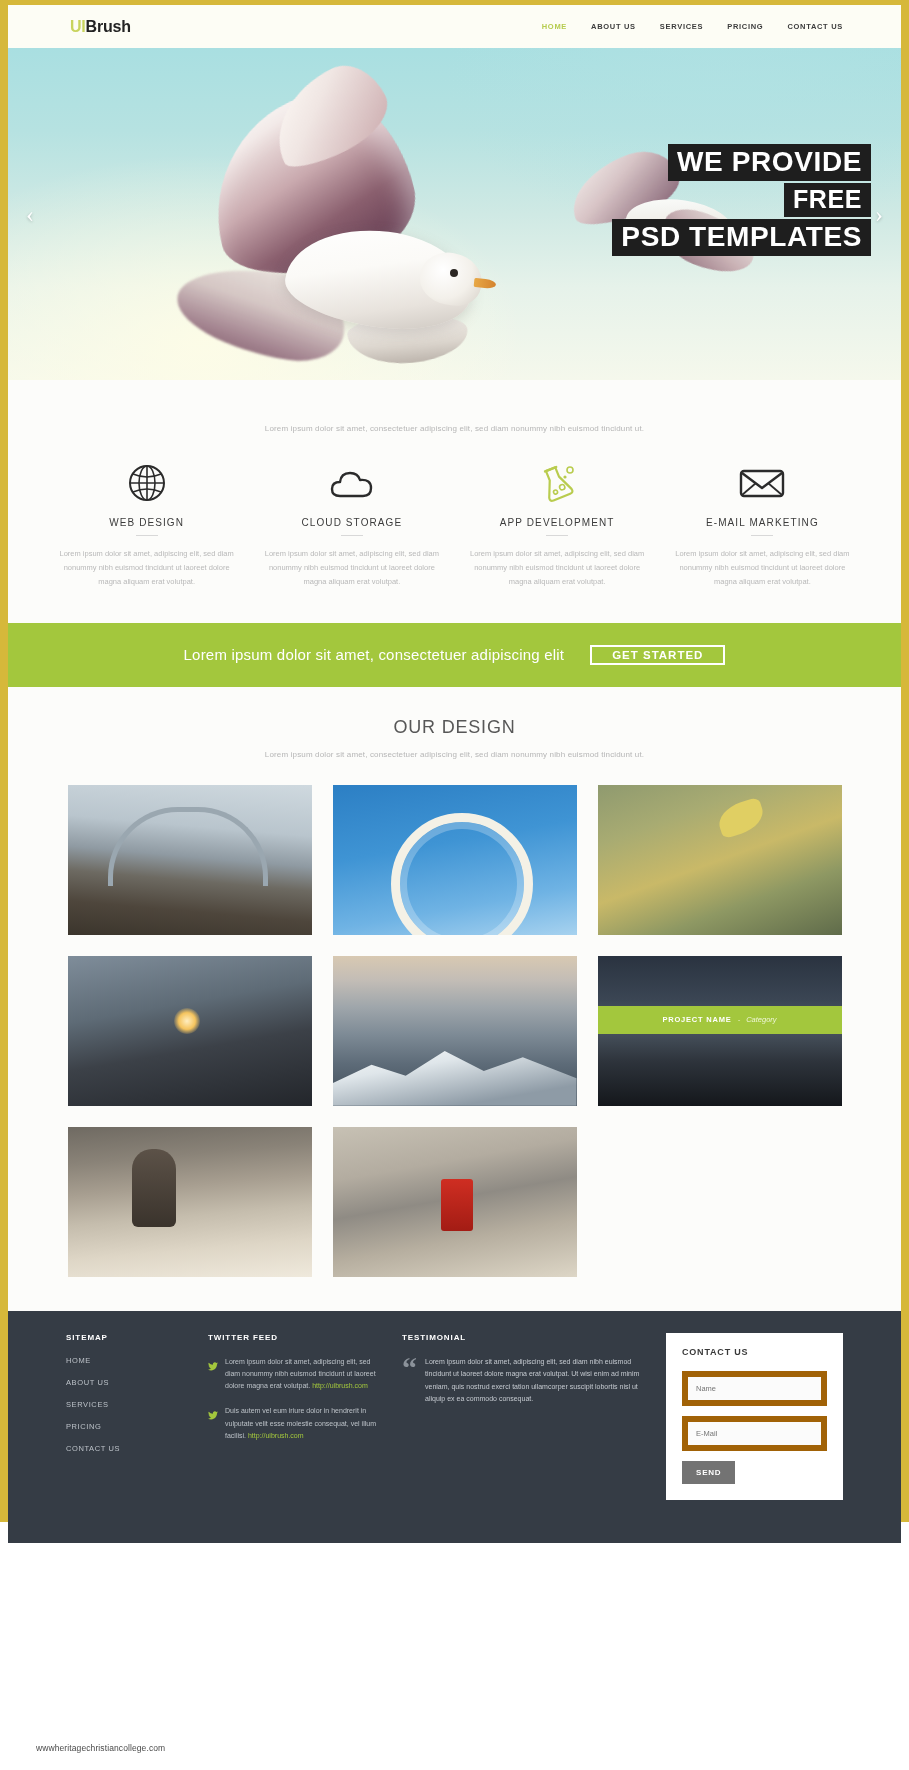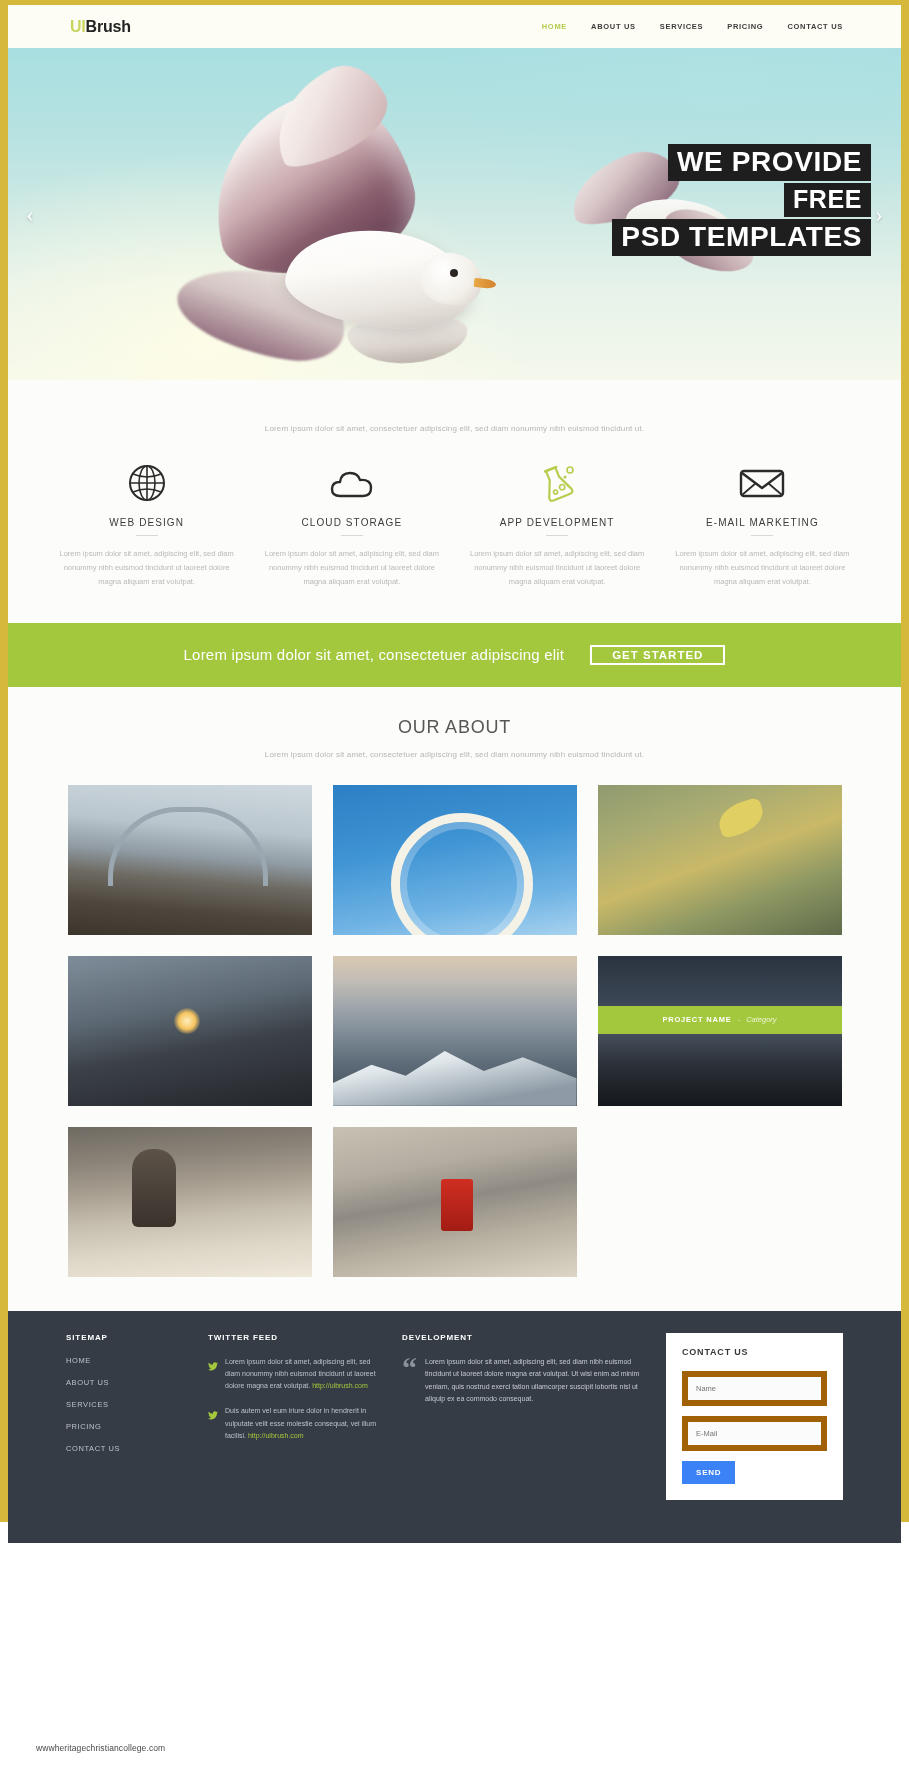--- a/index.html
+++ b/index.html
@@ -307,21 +307,21 @@
   .contact-title {
     color:#3a3a3a; font-size:9px; font-weight:bold; letter-spacing:0.8px; margin-bottom:14px;
   }
   .c-input {
     display:block; width:100%; border:6px solid #a16207; background:#fbfbfb;
     padding:7px 8px; font-size:7.5px; color:#b9b9b9; margin-bottom:10px;
     font-family:"Liberation Sans", sans-serif;
   }
   .c-textarea { height:46px; resize:none; }
   .c-send {
-    background:#3b82f6; border:none; color:#ffffff; font-size:8px; font-weight:bold;
+    background:#737373; border:none; color:#ffffff; font-size:8px; font-weight:bold;
     letter-spacing:0.8px; padding:7px 14px; cursor:pointer;
     font-family:"Liberation Sans", sans-serif;
   }
   .watermark {
     position:absolute; left:28px; bottom:12px;
     color:#4a4a4a; font-size:8.5px; letter-spacing:0.1px;
   }
 </style>
 </head>
 <body>
@@ -433,21 +433,21 @@
 
     </div>
   </div>
 
   <div class="cta">
     <div class="cta-text">Lorem ipsum dolor sit amet, consectetuer adipiscing elit</div>
     <button class="cta-btn">GET STARTED</button>
   </div>
 
   <div class="works">
-    <div class="sec-title">OUR ABOUT</div>
+    <div class="sec-title">OUR DESIGN</div>
     <div class="sec-sub">Lorem ipsum dolor sit amet, consectetuer adipiscing elit, sed diam nonummy nibh euismod tincidunt ut.</div>
     <div class="works-grid">
       <div class="tile t1"></div>
       <div class="tile t2"></div>
       <div class="tile t3"></div>
       <div class="tile t4"></div>
       <div class="tile t5"></div>
       <div class="tile t6">
         <div class="t6-overlay">
           <span class="t6-name">PROJECT NAME</span>
@@ -485,21 +485,21 @@
         <span class="tw-bird">
           <svg width="10" height="9" viewBox="0 0 12 10">
             <path d="M12 1.3a4.9 4.9 0 0 1-1.4.4A2.5 2.5 0 0 0 11.7.3a4.9 4.9 0 0 1-1.6.6A2.4 2.4 0 0 0 5.9 3a6.9 6.9 0 0 1-5-2.5 2.4 2.4 0 0 0 .8 3.2A2.4 2.4 0 0 1 .6 3.4a2.4 2.4 0 0 0 2 2.4 2.5 2.5 0 0 1-1.1 0 2.4 2.4 0 0 0 2.3 1.7A4.9 4.9 0 0 1 0 8.6a6.9 6.9 0 0 0 3.8 1.1c4.5 0 7-3.8 7-7v-.3A4.9 4.9 0 0 0 12 1.3z" fill="#a3c73d"></path>
           </svg>
         </span>
         <span class="tw-text"><span>Duis autem vel eum iriure dolor in hendrerit in vulputate velit esse molestie consequat, vel illum facilisi. </span><a class="tw-link">http://uibrush.com</a></span>
       </div>
     </div>
 
     <div class="fcol-testimonial">
-      <div class="fcol-title">DEVELOPMENT</div>
+      <div class="fcol-title">TESTIMONIAL</div>
       <div class="quote-wrap">
         <span class="quote-mark">“</span>
         <span class="quote-text">Lorem ipsum dolor sit amet,  adipiscing elit, sed diam  nibh euismod tincidunt ut laoreet dolore magna erat volutpat. Ut wisi enim ad minim veniam, quis nostrud exerci tation ullamcorper suscipit lobortis nisl ut aliquip ex ea commodo consequat.</span>
       </div>
     </div>
 
     <div class="fcol-contact">
       <div class="contact-card">
         <div class="contact-title">CONTACT US</div>
         <input class="c-input" type="text" placeholder="Name" style="">

